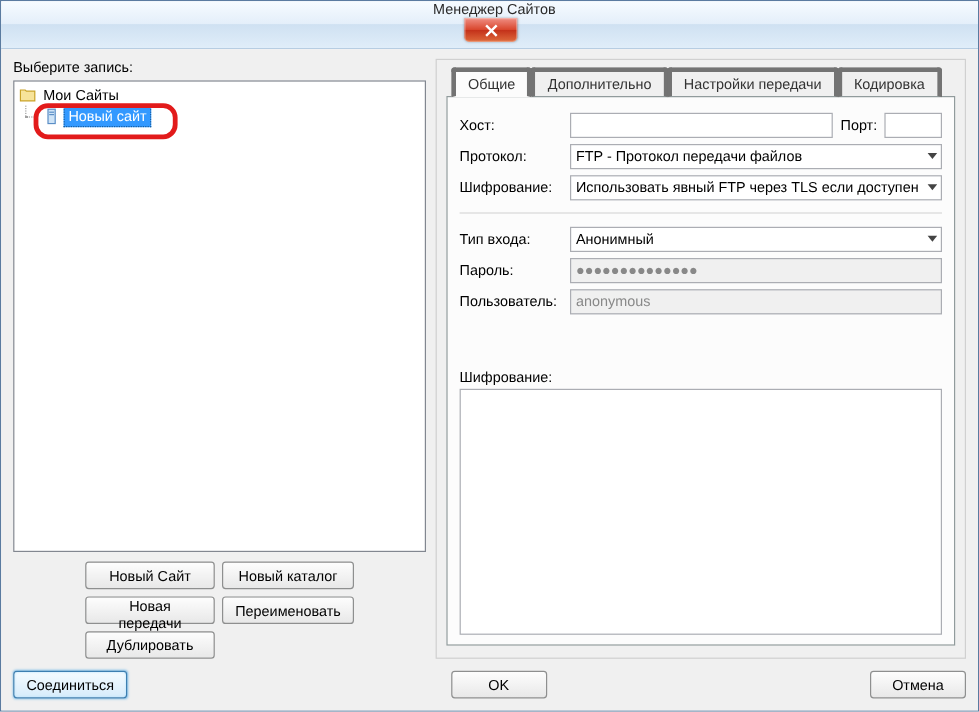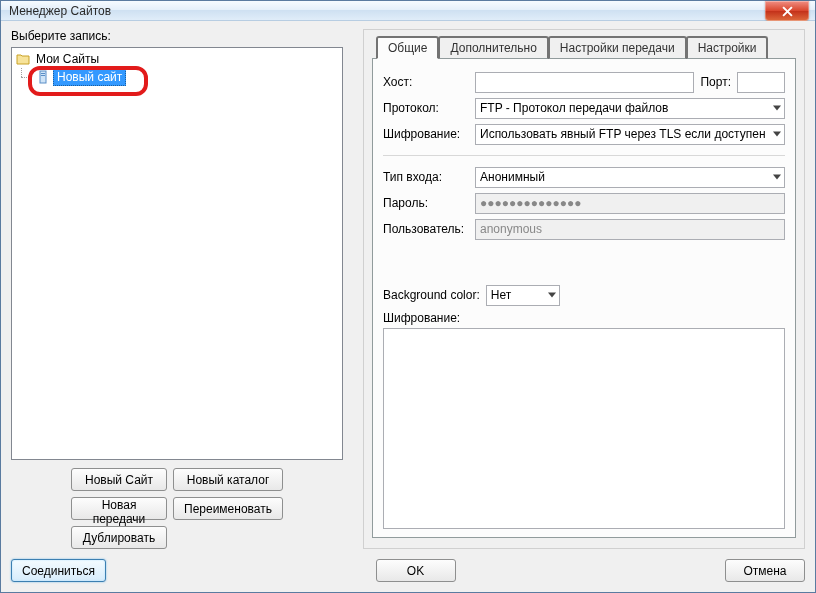--- a/index.html
+++ b/index.html
@@ -13,27 +13,28 @@
   .window {
     width: 816px;
     height: 593px;
     background: #fff;
     border: 1px solid #5a7ba0;
     display: flex;
     flex-direction: column;
     box-shadow: 0 0 8px rgba(0,0,0,0.2);
   }
   .titlebar {
-    height: 20px;
+    height: 40px;
     background: linear-gradient(to bottom, #f6fbff 0%, #e4effa 48%, #cfe1f2 50%, #e0edf9 100%);
     border-bottom: 1px solid #b7cde2;
     display: flex;
     align-items: center;
     justify-content: space-between;
     padding: 0 0 0 8px;
+    flex-direction: column;
   }
   .titlebar .title { color: #2a2a2a; font-size: 12px; }
   .titlebar .win-buttons { display: flex; height: 100%; }
   .win-btn {
     width: 44px; height: 20px;
     margin-top:0;
     display:flex; align-items:center; justify-content:center;
     border: none;
   }
   .win-close {
@@ -47,21 +48,21 @@
   .content {
     flex: 1;
     padding: 8px 10px 10px 10px;
     background: #f0f0f0;
     display: flex;
     flex-direction: column;
   }
   .main-row {
     flex: 1;
     display: flex;
-    gap: 20px;
+    gap: 8px;
   }
   .left-col {
     width: 360px;
     display: flex;
     flex-direction: column;
   }
   .left-col > .label { margin-bottom: 4px; }
   .tree {
     flex: 1;
     background: #fff;
@@ -138,21 +139,21 @@
     flex-direction: column;
   }
   .tabstrip {
     display: flex;
     gap: 0;
     margin-bottom: -1px;
     padding-left: 4px;
   }
   .tab {
     background: #f0f0f0;
-    border: 2px solid #737373;
+    border: 4px solid #737373;
     border-bottom: 1px solid #919b9c;
     padding: 3px 10px 3px 10px;
     font-size: 12px;
     border-radius: 3px 3px 0 0;
     margin-right: -1px;
     position: relative;
     color: #333;
   }
   .tab.active {
     background: #fcfcfc;
@@ -274,21 +275,21 @@
           <button class="std"><span>Переименовать</span></button>
           <button class="std"><span>Дублировать</span></button>
         </div>
       </div>
 
       <div class="right-col">
         <div class="tabstrip">
           <div class="tab active">Общие</div>
           <div class="tab">Дополнительно</div>
           <div class="tab">Настройки передачи</div>
-          <div class="tab">Настройки</div>
+          <div class="tab">Кодировка</div>
         </div>
 
         <div class="tab-panel">
 
           <div class="form-row">
             <label class="field-label">Хост:</label>
             <input class="text" style="flex: 1 1 0%;" value="">
             <label>Порт:</label>
             <input class="text" style="width: 48px;" value="">
           </div>
@@ -327,28 +328,20 @@
             <input class="text" style="flex: 1 1 0%;" disabled="" value="●●●●●●●●●●●●●●">
           </div>
 
           <div class="form-row">
             <label class="field-label">Пользователь:</label>
             <input class="text" style="flex: 1 1 0%;" disabled="" value="anonymous">
           </div>
 
           <div style="height:40px"></div>
 
-          <div class="form-row">
-            <label>Background color:</label>
-            <div class="combo-wrap" style="flex:0 0 74px">
-              <select class="combo">
-                <option>Нет</option>
-              </select>
-            </div>
-          </div>
 
           <div class="form-row" style="height:20px">
             <label>Шифрование:</label>
           </div>
           <textarea class="comments" style=""></textarea>
 
         </div>
       </div>
 
     </div>

